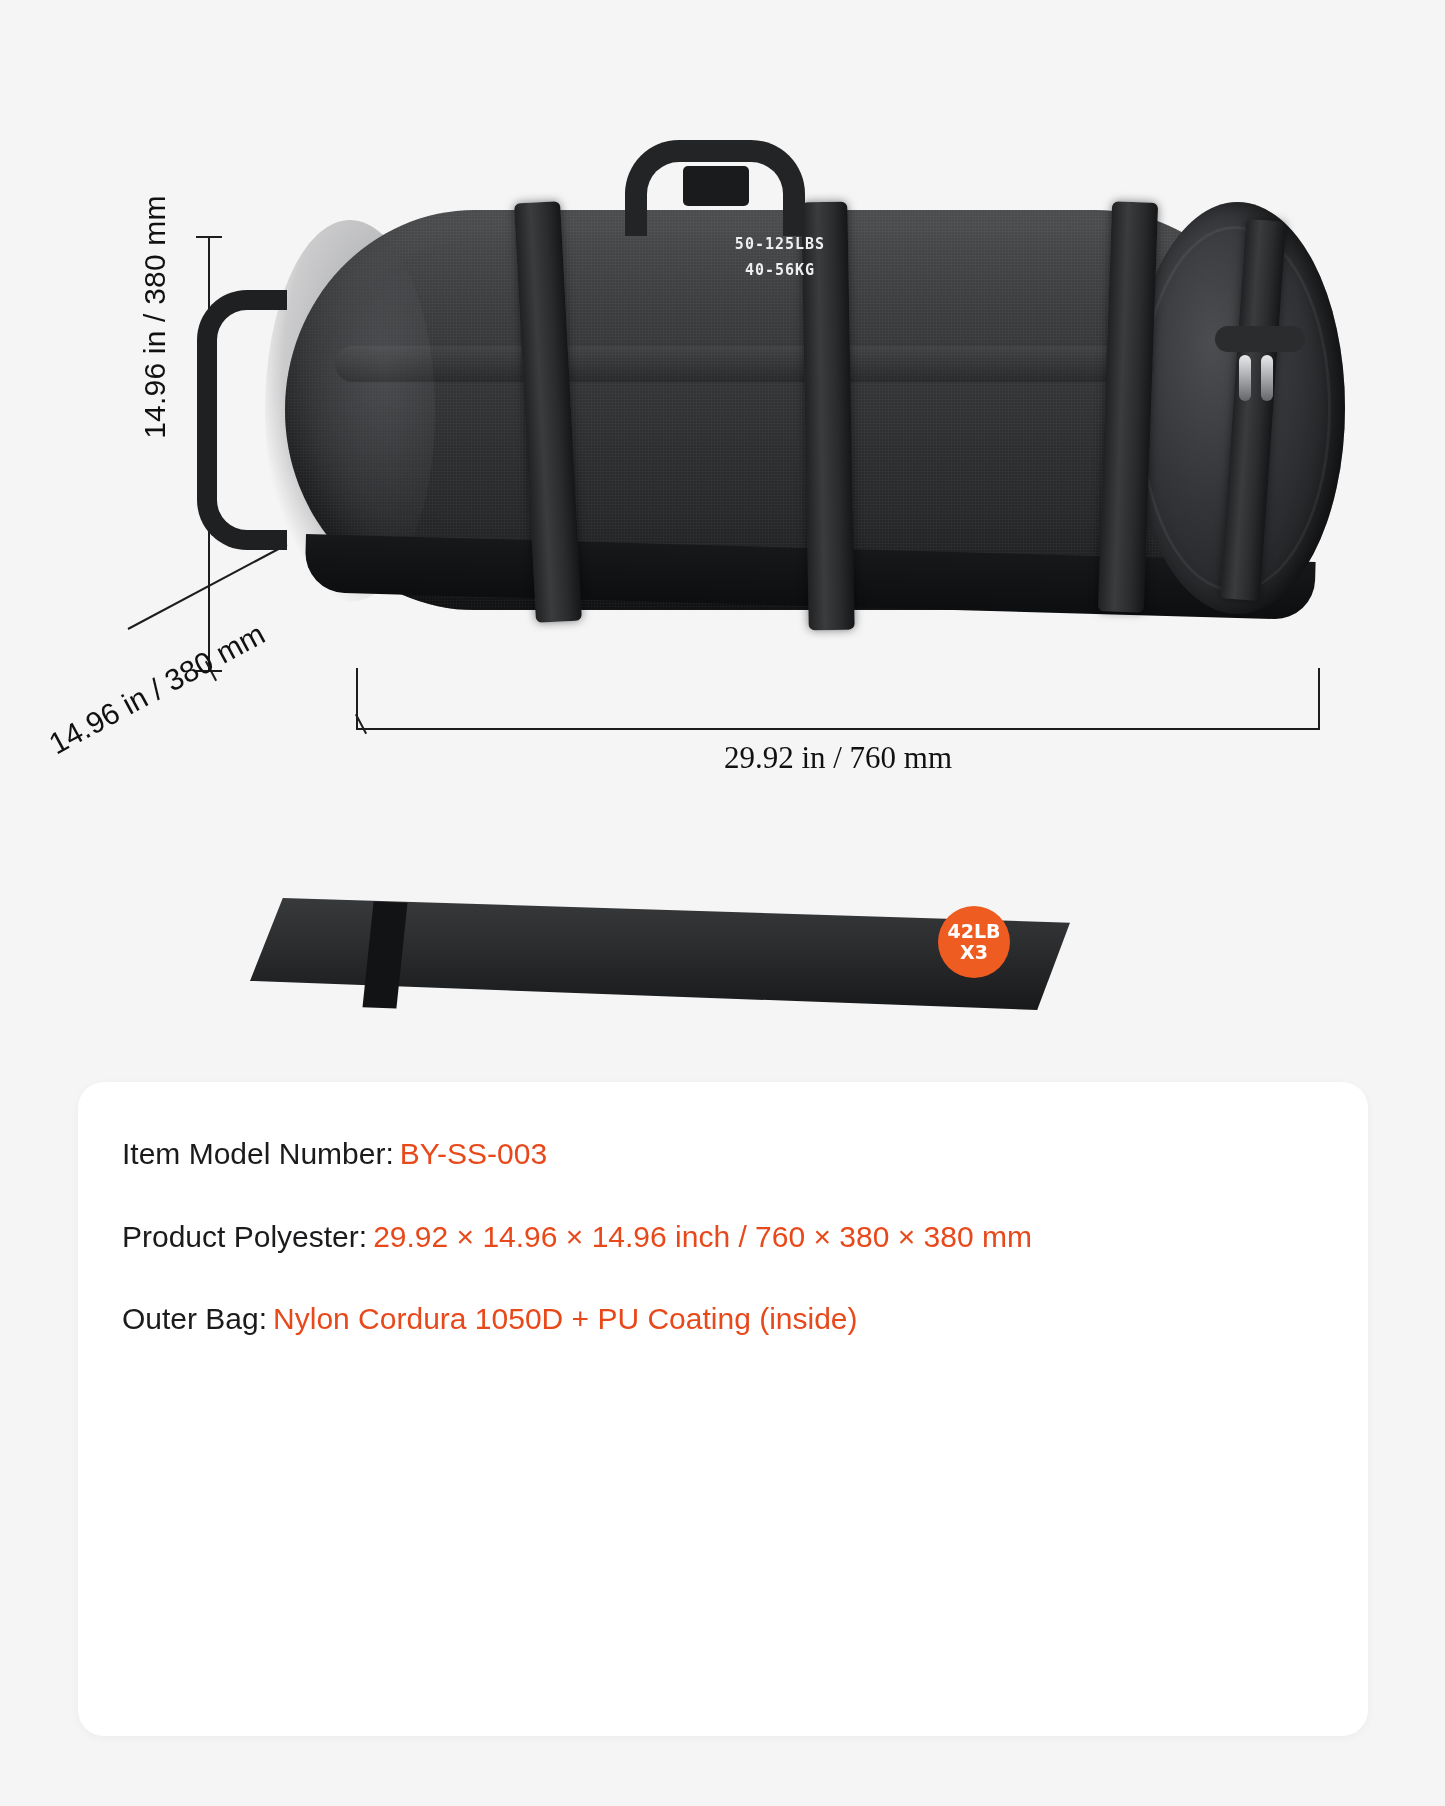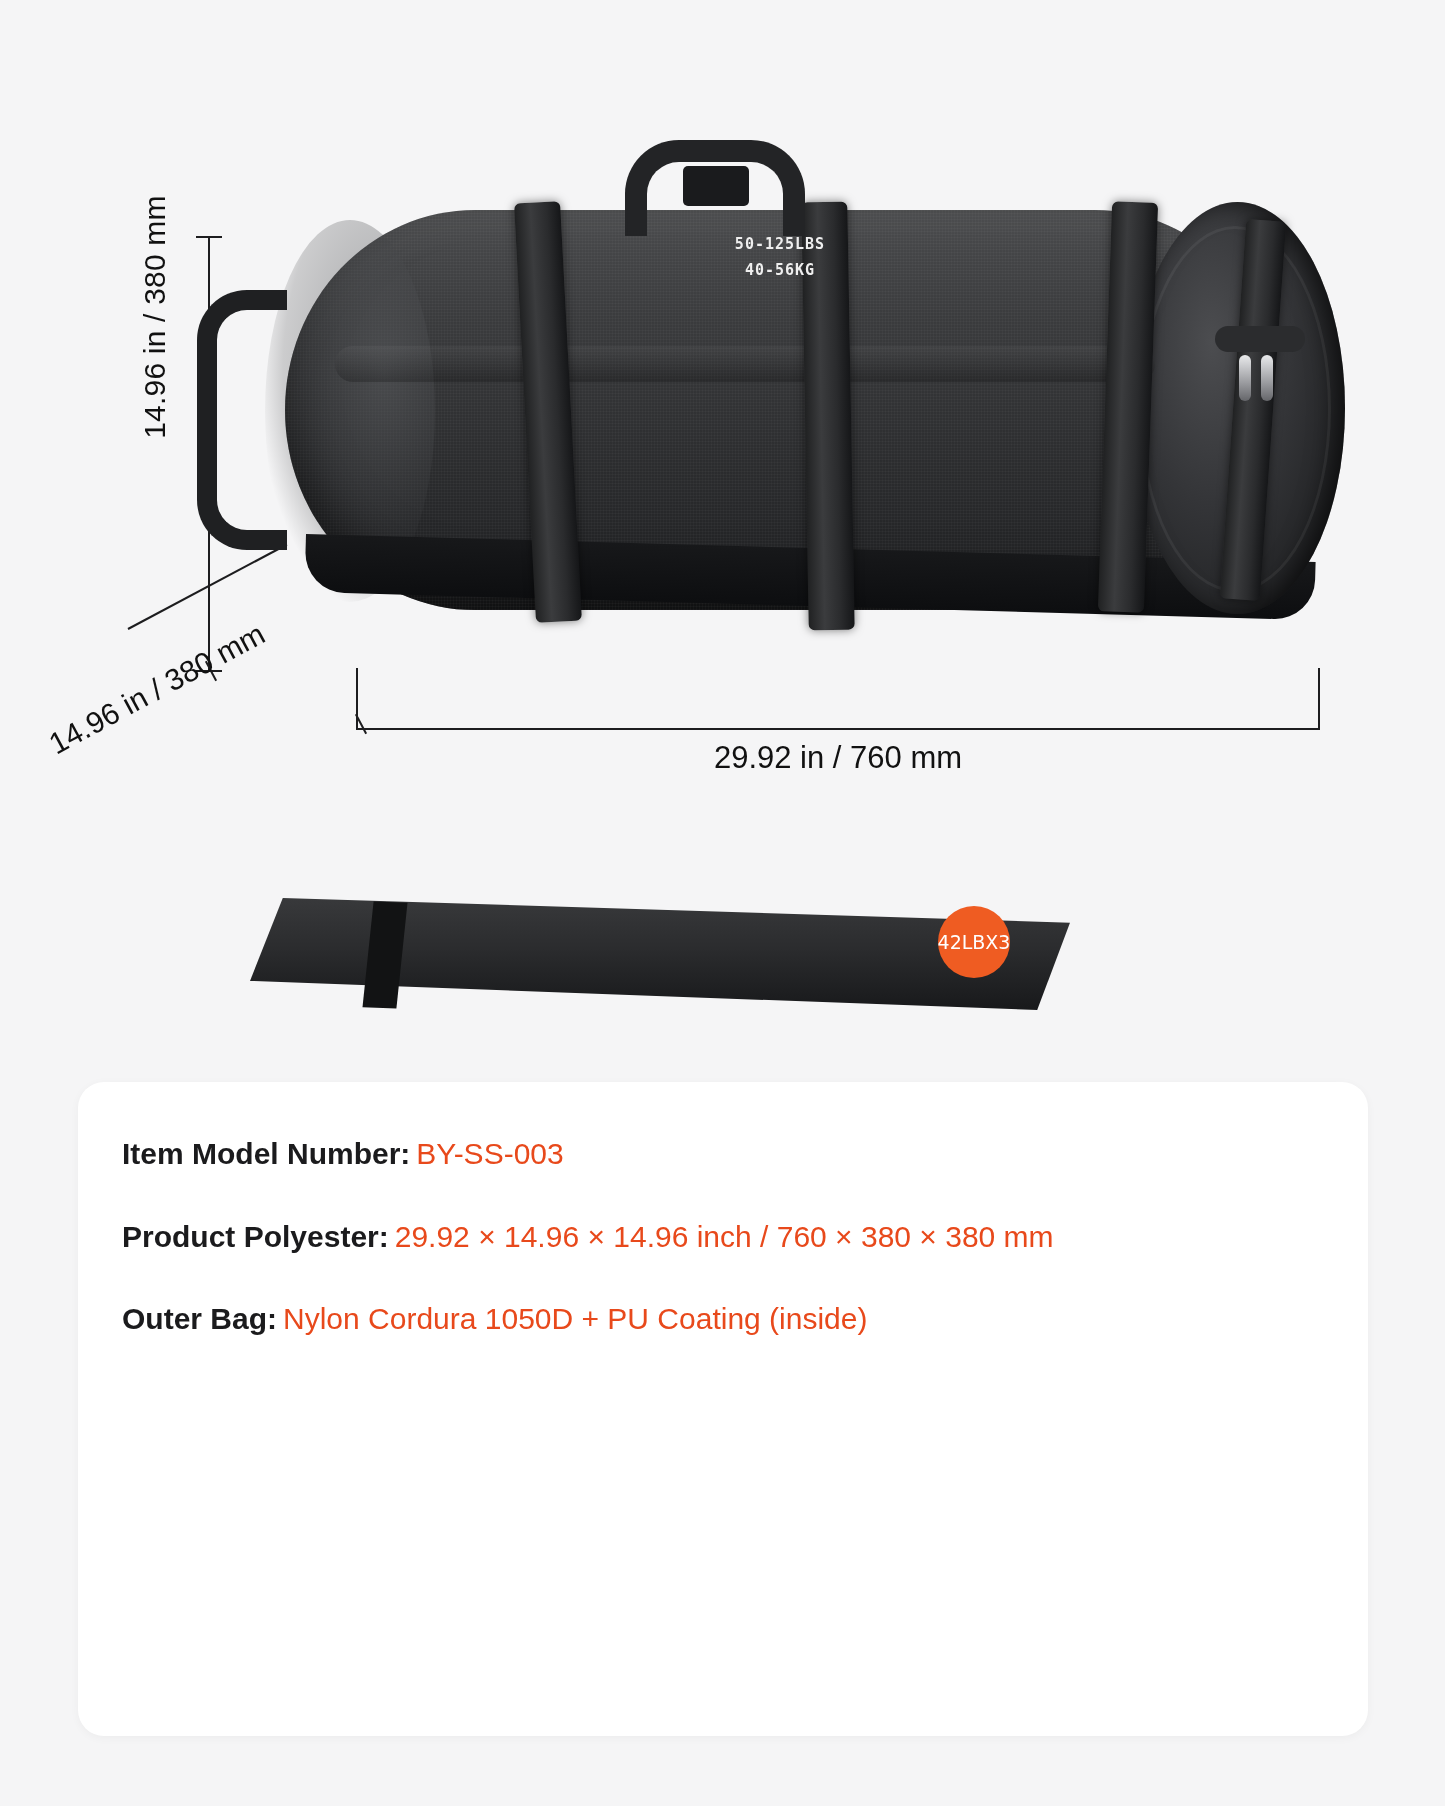--- a/index.html
+++ b/index.html
@@ -110,20 +110,21 @@
   .dim-h-cap-r { left: 1318px; }
   .dim-h-label {
     position: absolute;
     left: 356px;
     top: 740px;
     width: 964px;
     text-align: center;
     font-size: 31px;
     color: #111;
     white-space: nowrap;
+    font-family: Liberation Serif, serif;
   }
 
   
   .bag {
     position: absolute;
     left: 225px;
     top: 150px;
     width: 1120px;
     height: 520px;
   }
@@ -332,22 +333,23 @@
   .badge {
     position: absolute;
     right: 70px;
     top: 26px;
     width: 72px;
     height: 72px;
     border-radius: 50%;
     background: #ef5c22;
     color: #fff;
     font-size: 19px;
-    font-weight: 400;
+    font-weight: 700;
     display: flex;
+    flex-direction: column;
     align-items: center;
     justify-content: center;
     line-height: 1.08;
     font-family: "DejaVu Sans", sans-serif;
   }
 
   
   .spec-card {
     position: absolute;
     left: 78px;
@@ -365,21 +367,21 @@
     right: 40px;
   }
   .spec-row {
     font-size: 30px;
     line-height: 1.35;
     color: #1b1b1d;
     margin-bottom: 42px;
     white-space: nowrap;
   }
   .spec-row:last-child { margin-bottom: 0; }
-  .spec-label { font-weight: 700; }
+  .spec-label { font-weight: 400; }
   .spec-value {
     color: #e8491b;
     font-weight: 400;
     margin-left: 6px;
   }
 </style>
 </head>
 <body>
 
 <div class="hero">

